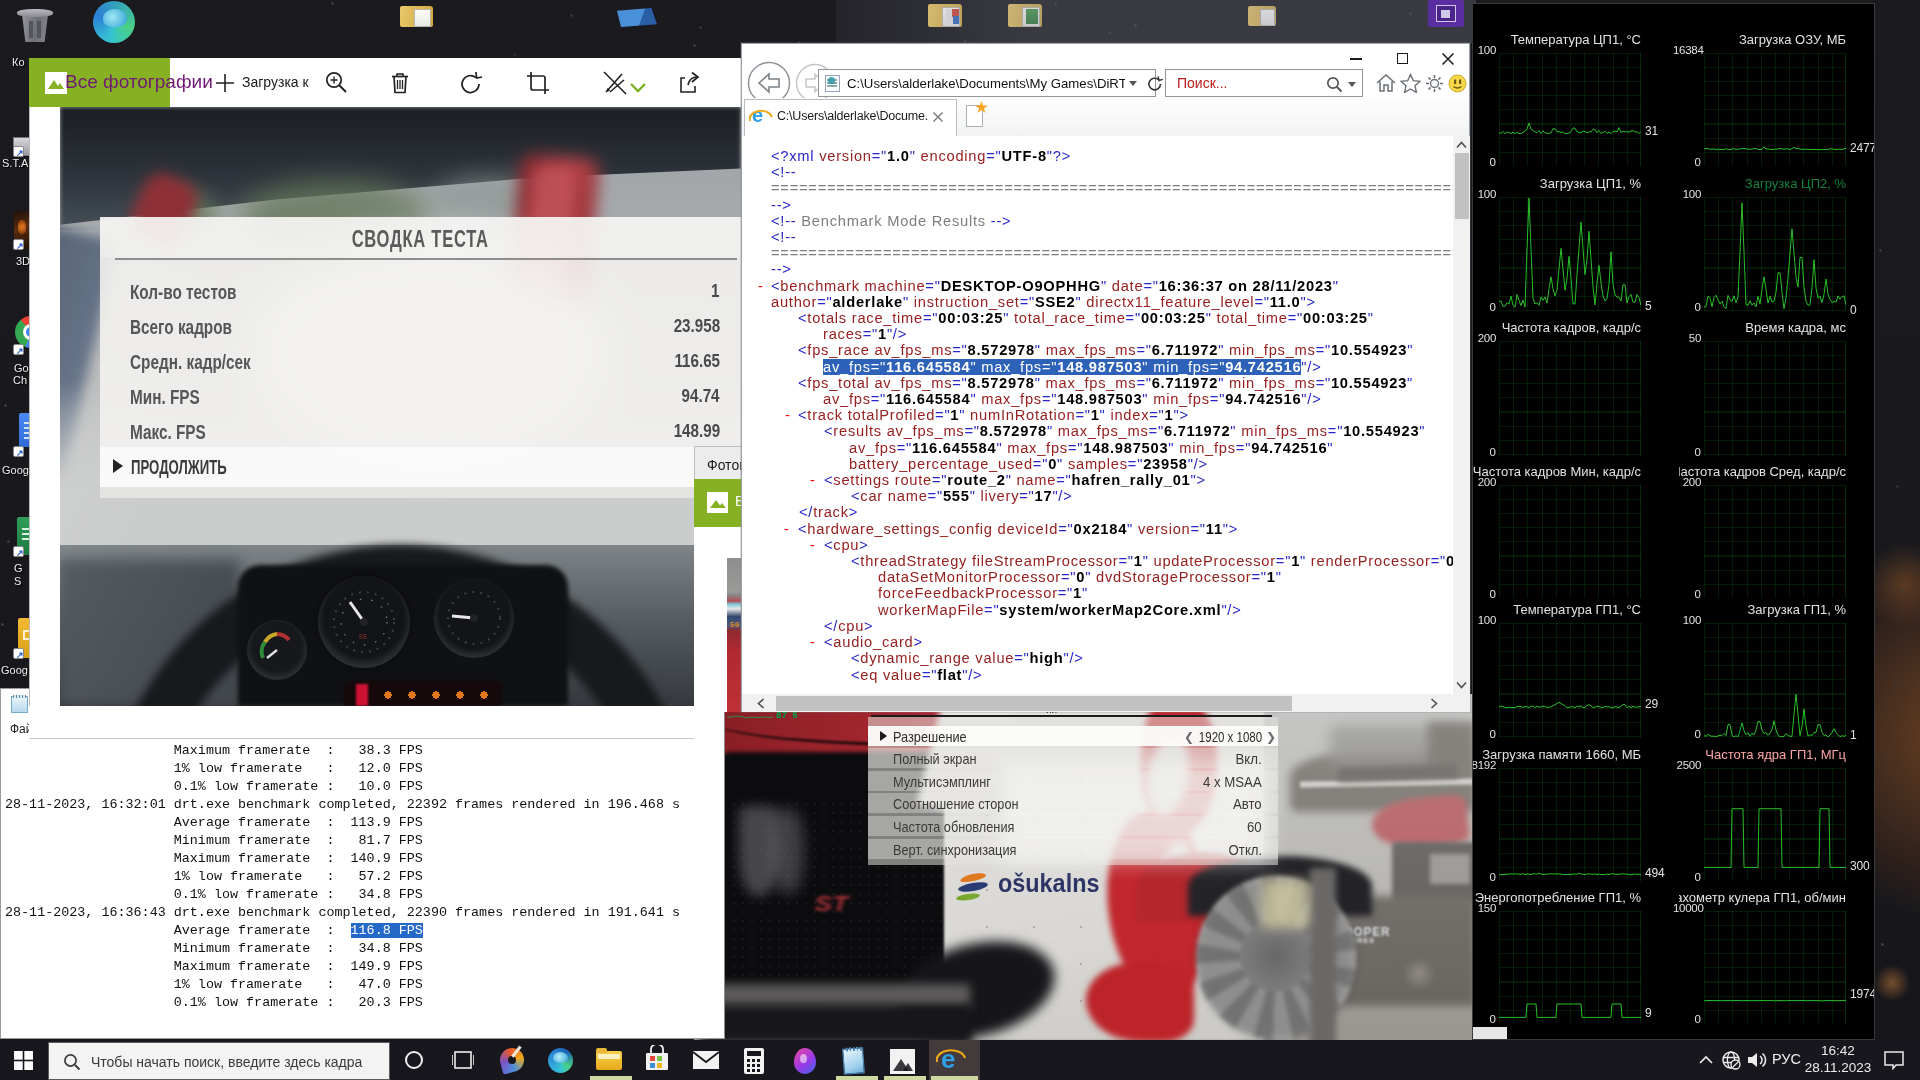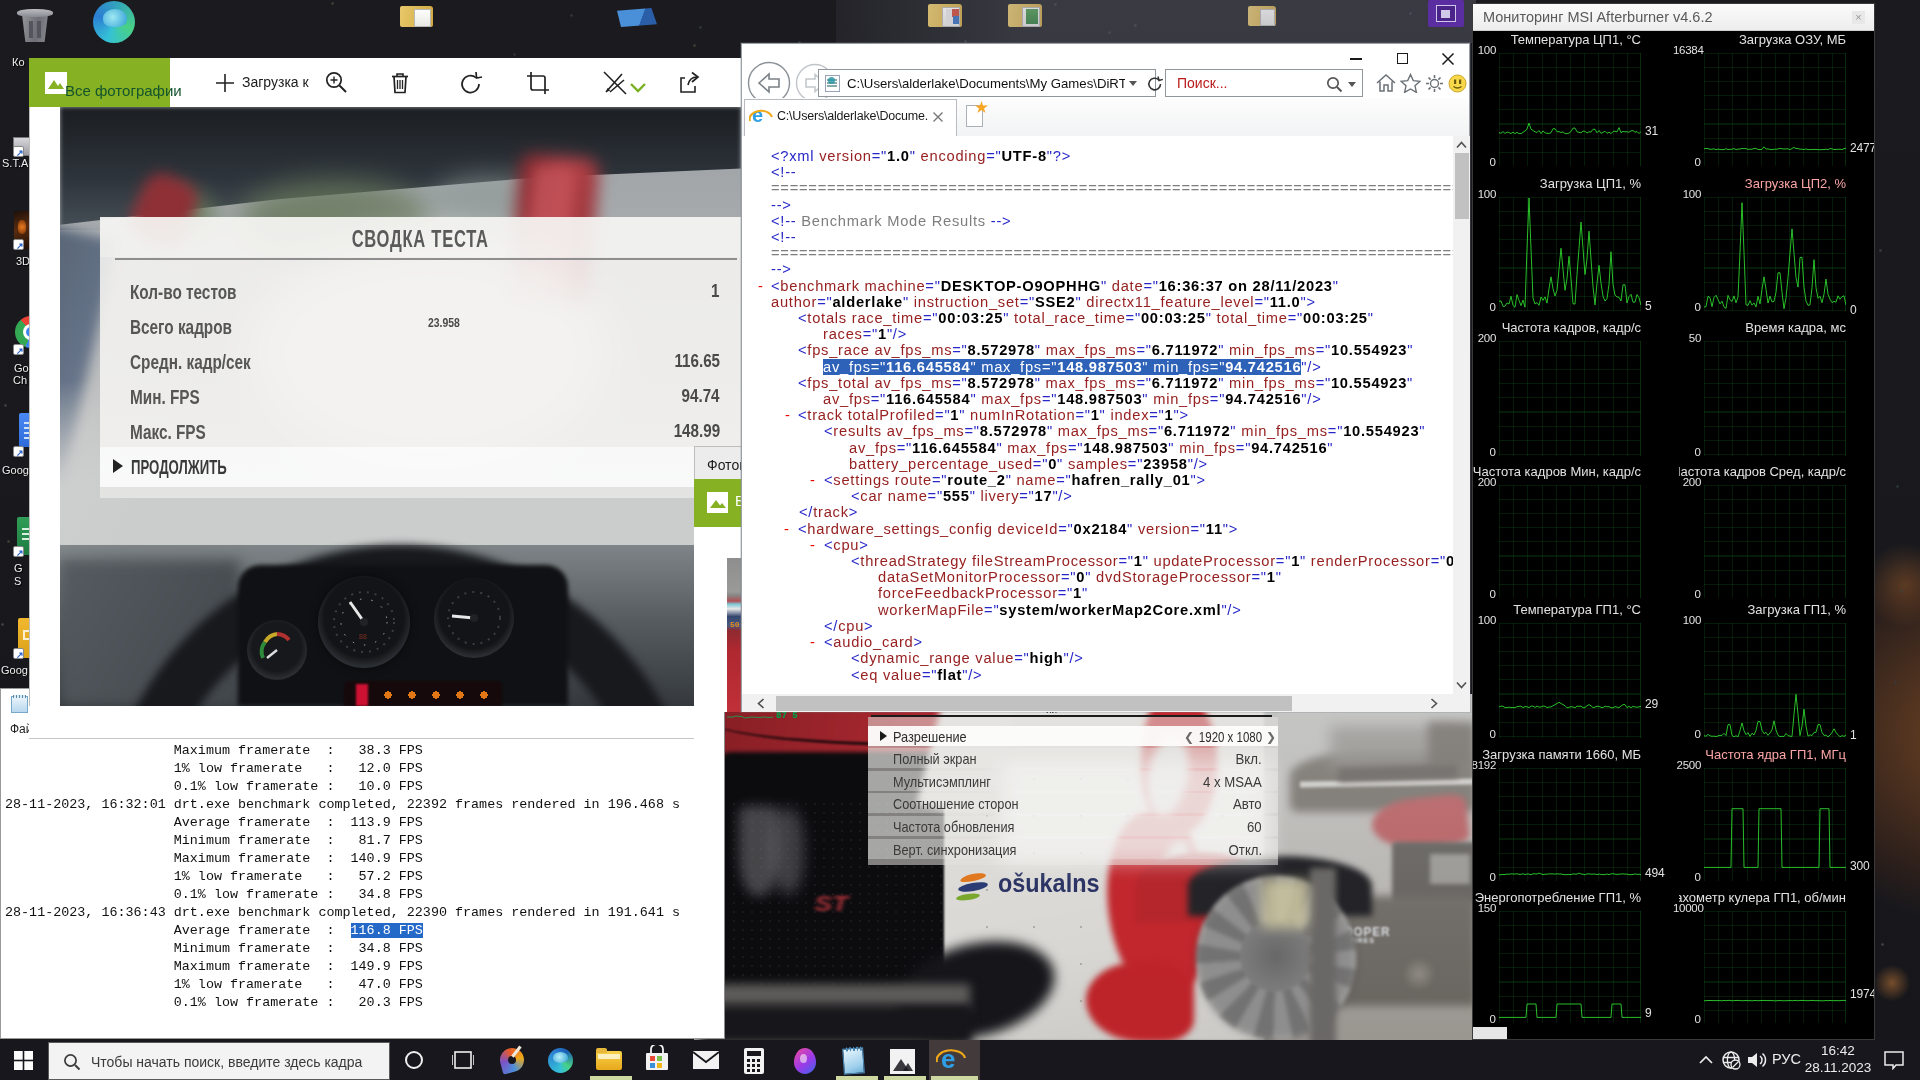--- a/index.html
+++ b/index.html
@@ -431,21 +431,21 @@
                      Average framerate  :  <span style="background:#2468c8;color:#fff">116.8 FPS</span>
                      Minimum framerate  :   34.8 FPS
                      Maximum framerate  :  149.9 FPS
                      1% low framerate   :   47.0 FPS
                      0.1% low framerate :   20.3 FPS</div>
 <div class="ab" style="left:29px;top:58px;width:807px;height:49px;background:#fff">
 <div class="ab" style="left:0;top:0;width:141px;height:49px;background:#86b122">
  <div class="ab" style="left:16px;top:14px;width:22px;height:22px;background:#fff"></div>
  <div class="ab" style="left:18px;top:22px;width:0;height:0;border-left:6px solid transparent;border-right:6px solid transparent;border-bottom:9px solid #86b122;transform:translateX(1px)"></div>
  <div class="ab" style="left:27px;top:25px;width:0;height:0;border-left:4px solid transparent;border-right:4px solid transparent;border-bottom:6px solid #86b122"></div>
- <div class="ab" style="left:36px;top:24px;color:#14532d;font-size:15px;white-space:nowrap">Все фотографии</div>
+ <div class="ab" style="left:36px;top:13px;color:#701a75;font-size:19px;white-space:nowrap">Все фотографии</div>
 </div>
 <svg class="ab" style="left:184px;top:13px" width="24" height="24">
         <path d="M12,3 V21 M3,12 H21" stroke="#222" stroke-width="1.6"></path>
       </svg>
 <div class="ab" style="left:213px;top:16px;color:#1a1a1a;font-size:14px">Загрузка к</div>
 <svg class="ab" style="left:295px;top:12px" width="26" height="26">
         <circle cx="10" cy="10" r="7.2" fill="none" stroke="#222" stroke-width="1.7"></circle>
         <path d="M15.5,15.5 L22,22" stroke="#222" stroke-width="1.9"></path>
         <path d="M10,6.5 V13.5 M6.5,10 H13.5" stroke="#222" stroke-width="1.4"></path>
       </svg>
@@ -517,21 +517,21 @@
 <div class="ab" style="left:320px;top:582px;width:110px;height:12px;background:radial-gradient(circle 5px at 8px 6px,#e07818 75%,transparent 76%);background-size:24px 12px;filter:blur(.6px)"></div>
 <div class="ab" style="left:0px;top:123px;width:250px;height:330px;background:linear-gradient(115deg,rgba(255,255,255,.10),rgba(255,255,255,0) 55%)"></div>
 <div class="ab" style="left:190px;top:133px;width:360px;height:220px;background:rgba(255,255,255,.8);border-radius:50%;filter:blur(22px)"></div>
 <div class="ab" style="left:40px;top:110px;width:641px;height:230px;background:rgba(243,242,240,.9)"></div>
 <div class="ab" style="left:40px;top:110px;width:641px;height:40px;background:rgba(248,247,246,.4)"></div>
 <div class="ab" style="left:40px;top:119px;width:641px;text-align:center;color:#4e4e4e;font-size:23px;font-weight:bold;letter-spacing:1px;color:#5a5a5a"><span class="cx" style="transform:scale(.72,1);transform-origin:50% 50%;display:inline-block">СВОДКА ТЕСТА</span></div>
 <div class="ab" style="left:55px;top:151px;width:622px;height:1.6px;background:#8e8e8e"></div>
 <div class="ab" style="left:70px;top:173px;color:#565656;font-size:21px;font-weight:bold;white-space:nowrap"><span class="cx" style="transform:scale(.73,1)">Кол-во тестов</span></div>
 <div class="ab" style="left:360px;top:173px;width:300px;text-align:right;color:#4a4a4a;font-size:19px;font-weight:bold"><span class="cx" style="transform:scale(.8,1);transform-origin:100% 50%;display:inline-block">1</span></div>
 <div class="ab" style="left:70px;top:208px;color:#565656;font-size:21px;font-weight:bold;white-space:nowrap"><span class="cx" style="transform:scale(.73,1)">Всего кадров</span></div>
-<div class="ab" style="left:360px;top:208px;width:300px;text-align:left;color:#4a4a4a;font-size:13px;font-weight:bold"><span class="cx" style="transform:scale(.8,1);transform-origin:100% 50%;display:inline-block">23.958</span></div>
+<div class="ab" style="left:360px;top:208px;width:300px;text-align:right;color:#4a4a4a;font-size:19px;font-weight:bold"><span class="cx" style="transform:scale(.8,1);transform-origin:100% 50%;display:inline-block">23.958</span></div>
 <div class="ab" style="left:70px;top:243px;color:#565656;font-size:21px;font-weight:bold;white-space:nowrap"><span class="cx" style="transform:scale(.73,1)">Средн. кадр/сек</span></div>
 <div class="ab" style="left:360px;top:243px;width:300px;text-align:right;color:#4a4a4a;font-size:19px;font-weight:bold"><span class="cx" style="transform:scale(.8,1);transform-origin:100% 50%;display:inline-block">116.65</span></div>
 <div class="ab" style="left:70px;top:278px;color:#565656;font-size:21px;font-weight:bold;white-space:nowrap"><span class="cx" style="transform:scale(.73,1)">Мин. FPS</span></div>
 <div class="ab" style="left:360px;top:278px;width:300px;text-align:right;color:#4a4a4a;font-size:19px;font-weight:bold"><span class="cx" style="transform:scale(.8,1);transform-origin:100% 50%;display:inline-block">94.74</span></div>
 <div class="ab" style="left:70px;top:313px;color:#565656;font-size:21px;font-weight:bold;white-space:nowrap"><span class="cx" style="transform:scale(.73,1)">Макс. FPS</span></div>
 <div class="ab" style="left:360px;top:313px;width:300px;text-align:right;color:#4a4a4a;font-size:19px;font-weight:bold"><span class="cx" style="transform:scale(.8,1);transform-origin:100% 50%;display:inline-block">148.99</span></div>
 <div class="ab" style="left:40px;top:340px;width:641px;height:40px;background:rgba(252,252,252,.93)"></div>
 <div class="ab" style="left:40px;top:380px;width:641px;height:11px;background:rgba(236,235,233,.72)"></div>
 <div class="ab" style="left:53px;top:352px;width:0;height:0;border-left:10px solid #222;border-top:7px solid transparent;border-bottom:7px solid transparent"></div>
 <div class="ab" style="left:71px;top:349px;color:#3a3a3a;font-size:20px;font-weight:bold;white-space:nowrap"><span class="cx" style="transform:scale(.66,1)">ПРОДОЛЖИТЬ</span></div>
@@ -662,24 +662,20 @@
           <path d="M6.5,1 L1.5,5.5 L6.5,10" fill="none" stroke="#505050" stroke-width="1.6"></path>
         </svg>
 <div class="ab" style="left:34px;top:1.5px;width:516px;height:15px;background:#c1c1c1"></div>
 <svg class="ab" style="left:688px;top:4px" width="8" height="11">
           <path d="M1.5,1 L6.5,5.5 L1.5,10" fill="none" stroke="#505050" stroke-width="1.6"></path>
         </svg>
 </div>
 <div class="ab" style="left:711px;top:650px;width:17px;height:18px;background:#f1f1f1"></div>
 </div>
 <div class="ab" style="left:1472px;top:3px;width:403px;height:1037px;background:#000;overflow:hidden;border:1px solid #3a3a3a">
-<div class="ab" style="left:0;top:0;width:401px;height:27px;background:linear-gradient(#fbfbfb,#ededed);border-bottom:1px solid #cfcfcf">
-<div class="ab" style="left:10px;top:5px;color:#5a5a5a;font-size:14.5px">Мониторинг MSI Afterburner v4.6.2</div>
-<div class="ab" style="left:379px;top:7px;width:13px;height:13px;background:#e8e8e8;color:#999;font-size:11px;text-align:center;line-height:12px">×</div>
-</div>
 <div class="ab" style="left:26px;top:49px;width:142px;height:113px;background-image:repeating-linear-gradient(90deg,rgba(13,76,20,.36) 0 1px,transparent 1px 14.2px),repeating-linear-gradient(rgba(13,76,20,.36) 0 1px,transparent 1px 14.1px);background-color:#000;border-right:1px solid rgba(13,76,20,.36)">
 <svg class="ab" style="left:0;top:0" width="142" height="113">
           <polyline points="0,79.7 2,80.3 4,78.6 6,80.5 8,79.0 10,79.6 12,80.6 14,79.1 16,80.7 18,79.3 20,80.6 22,80.5 24,79.4 26,78.0 28,76.1 30,70.1 32,76.1 34,77.6 36,78.8 38,79.5 40,77.5 42,80.6 44,77.9 46,79.8 48,80.3 50,80.4 52,79.7 54,75.7 56,75.7 58,78.8 60,78.6 62,79.5 64,78.9 66,80.6 68,80.6 70,80.1 72,78.5 74,75.1 76,75.1 78,78.8 80,79.3 82,79.8 84,78.1 86,78.4 88,80.0 90,78.8 92,79.0 94,76.3 96,76.3 98,79.8 100,77.5 102,80.4 104,79.4 106,78.2 108,80.3 110,79.1 112,80.7 114,78.5 116,78.2 118,78.9 120,74.6 122,79.7 124,78.4 126,78.8 128,78.8 130,79.2 132,77.9 134,77.6 136,79.2 138,78.5 140,80.6 142,78.4" fill="none" stroke="#2ed42e" stroke-width="0.9"></polyline>
         </svg>
 </div>
 <div class="ab" style="left:0px;top:28px;width:168px;height:17px;overflow:hidden">
         <div class="ab" style="right:0;top:0;white-space:nowrap;color:#e2e2e2;font-size:13px">Температура ЦП1, °C</div>
       </div>
 <div class="ab" style="left:-5px;top:40px;width:28px;text-align:right;color:#e2e2e2;font-size:11.5px;letter-spacing:-.3px">100</div>
 <div class="ab" style="left:-5px;top:152px;width:28px;text-align:right;color:#e2e2e2;font-size:11.5px">0</div>
@@ -705,21 +701,21 @@
       </div>
 <div class="ab" style="left:-5px;top:184px;width:28px;text-align:right;color:#e2e2e2;font-size:11.5px;letter-spacing:-.3px">100</div>
 <div class="ab" style="left:-5px;top:297px;width:28px;text-align:right;color:#e2e2e2;font-size:11.5px">0</div>
 <div class="ab" style="left:172px;top:295px;color:#e2e2e2;font-size:12px;letter-spacing:-.2px;white-space:nowrap">5</div>
 <div class="ab" style="left:231px;top:193px;width:142px;height:114px;background-image:repeating-linear-gradient(90deg,rgba(13,76,20,.36) 0 1px,transparent 1px 14.2px),repeating-linear-gradient(rgba(13,76,20,.36) 0 1px,transparent 1px 14.1px);background-color:#000;border-right:1px solid rgba(13,76,20,.36)">
 <svg class="ab" style="left:0;top:0" width="142" height="114">
           <polyline points="0,110.0 2,109.7 4,99.3 6,100.7 8,109.7 10,100.4 12,98.3 14,102.7 16,106.9 18,104.2 20,109.9 22,111.5 24,98.4 26,102.8 28,104.5 30,98.9 32,105.8 34,99.8 36,55.3 38,5.7 40,55.3 42,107.7 44,108.4 46,103.7 48,108.2 50,106.0 52,109.9 54,99.3 56,106.9 58,92.3 60,79.8 62,92.3 64,106.0 66,99.2 68,104.9 70,104.4 72,95.2 74,75.8 76,75.8 78,95.2 80,111.7 82,100.8 84,80.6 86,56.2 88,31.9 90,56.2 92,80.6 94,90.1 96,60.4 98,60.4 100,90.1 102,104.1 104,108.3 106,107.9 108,90.8 110,62.7 112,90.8 114,101.3 116,99.2 118,105.7 120,97.3 122,82.1 124,97.3 126,102.2 128,105.5 130,104.4 132,105.2 134,98.8 136,102.2 138,99.7 140,98.8 142,108.2" fill="none" stroke="#2ed42e" stroke-width="0.9"></polyline>
         </svg>
 </div>
 <div class="ab" style="left:206px;top:172px;width:167px;height:17px;overflow:hidden">
-        <div class="ab" style="right:0;top:0;white-space:nowrap;color:#fca5a5;font-size:13px">Загрузка ЦП2, %</div>
+        <div class="ab" style="right:0;top:0;white-space:nowrap;color:#15803d;font-size:13px">Загрузка ЦП2, %</div>
       </div>
 <div class="ab" style="left:200px;top:184px;width:28px;text-align:right;color:#e2e2e2;font-size:11.5px;letter-spacing:-.3px">100</div>
 <div class="ab" style="left:200px;top:297px;width:28px;text-align:right;color:#e2e2e2;font-size:11.5px">0</div>
 <div class="ab" style="left:377px;top:299px;color:#e2e2e2;font-size:12px;letter-spacing:-.2px;white-space:nowrap">0</div>
 <div class="ab" style="left:26px;top:337px;width:142px;height:115px;background-image:repeating-linear-gradient(90deg,rgba(13,76,20,.36) 0 1px,transparent 1px 14.2px),repeating-linear-gradient(rgba(13,76,20,.36) 0 1px,transparent 1px 14.1px);background-color:#000;border-right:1px solid rgba(13,76,20,.36)">
 </div>
 <div class="ab" style="left:0px;top:316px;width:168px;height:17px;overflow:hidden">
         <div class="ab" style="right:0;top:0;white-space:nowrap;color:#e2e2e2;font-size:13px">Частота кадров, кадр/с</div>
       </div>
 <div class="ab" style="left:-5px;top:328px;width:28px;text-align:right;color:#e2e2e2;font-size:11.5px;letter-spacing:-.3px">200</div>

